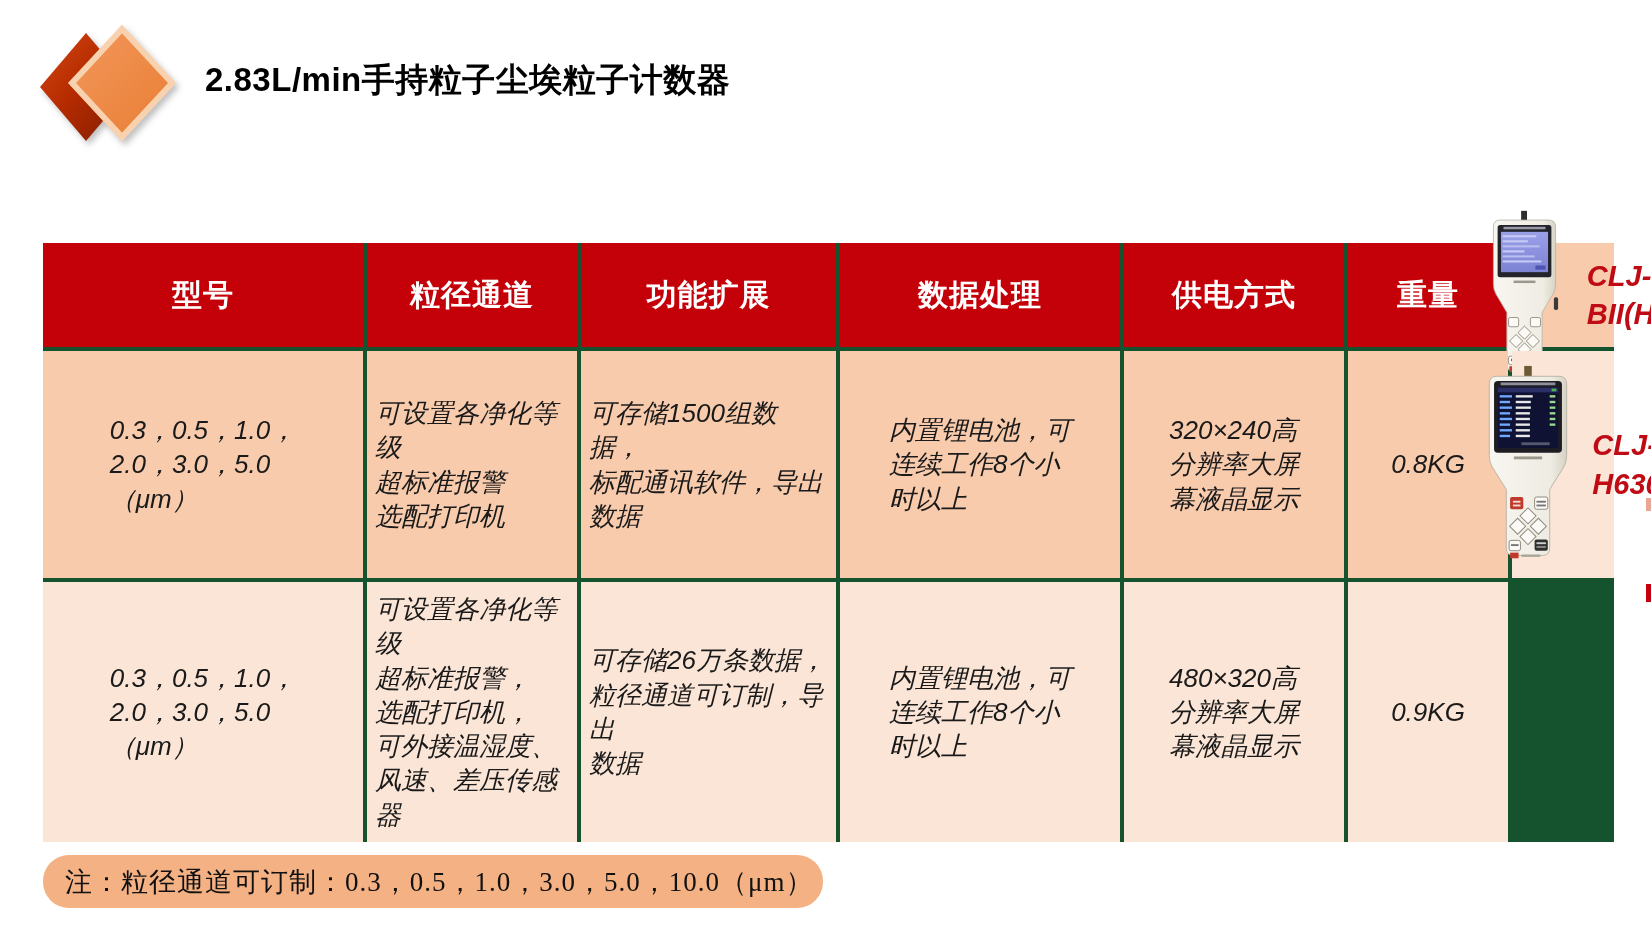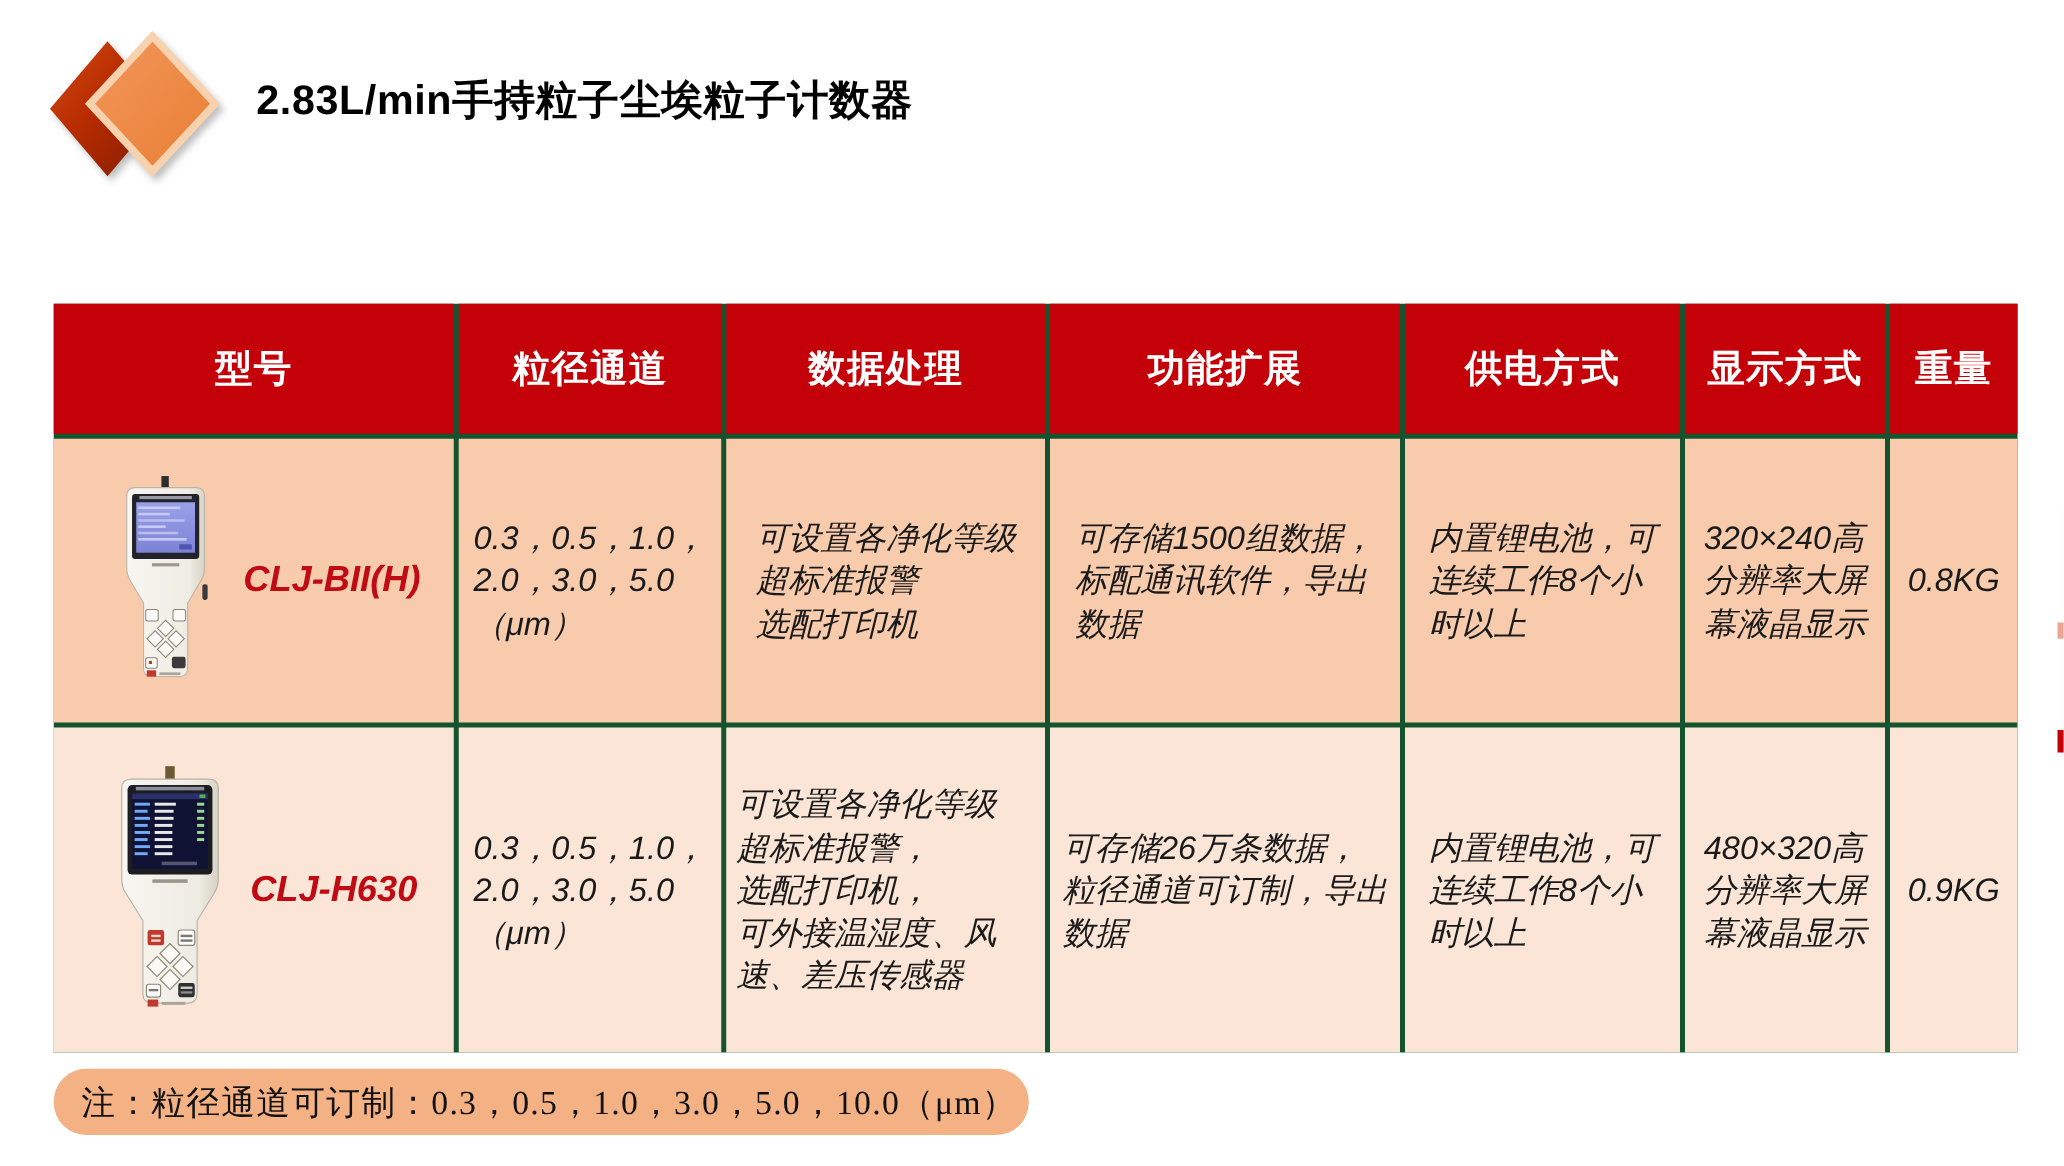--- a/index.html
+++ b/index.html
@@ -64,24 +64,23 @@
     <polygon points="56,8 102,62 56,116 10,62" fill="url(#dred)"></polygon>
     <polygon points="92,4 142,58 92,112 42,58" fill="url(#dorange)" stroke="#f8d2ae" stroke-width="6"></polygon>
   </svg>
 
   <div class="page-title">2.83L/min手持粒子尘埃粒子计数器</div>
 
   <div class="spec-table">
 
     <div class="hcell">型号</div>
     <div class="hcell">粒径通道</div>
+    <div class="hcell">功能扩展</div>
     <div class="hcell">数据处理</div>
-    <div class="hcell">功能扩展</div>
     <div class="hcell">供电方式</div>
-    <div class="hcell">显示方式</div>
     <div class="hcell">重量</div>
 
     <div class="cell r1 modelcell">
       <div class="devwrap">
         <svg width="125" height="168" viewBox="0 0 130 200">
           <defs>
             <linearGradient id="body1" x1="0" y1="0" x2="1" y2="0">
               <stop offset="0" stop-color="#f8f6f1"></stop>
                 <stop offset="0.8" stop-color="#efece3"></stop>
                 <stop offset="1" stop-color="#d8d4c6"></stop>

